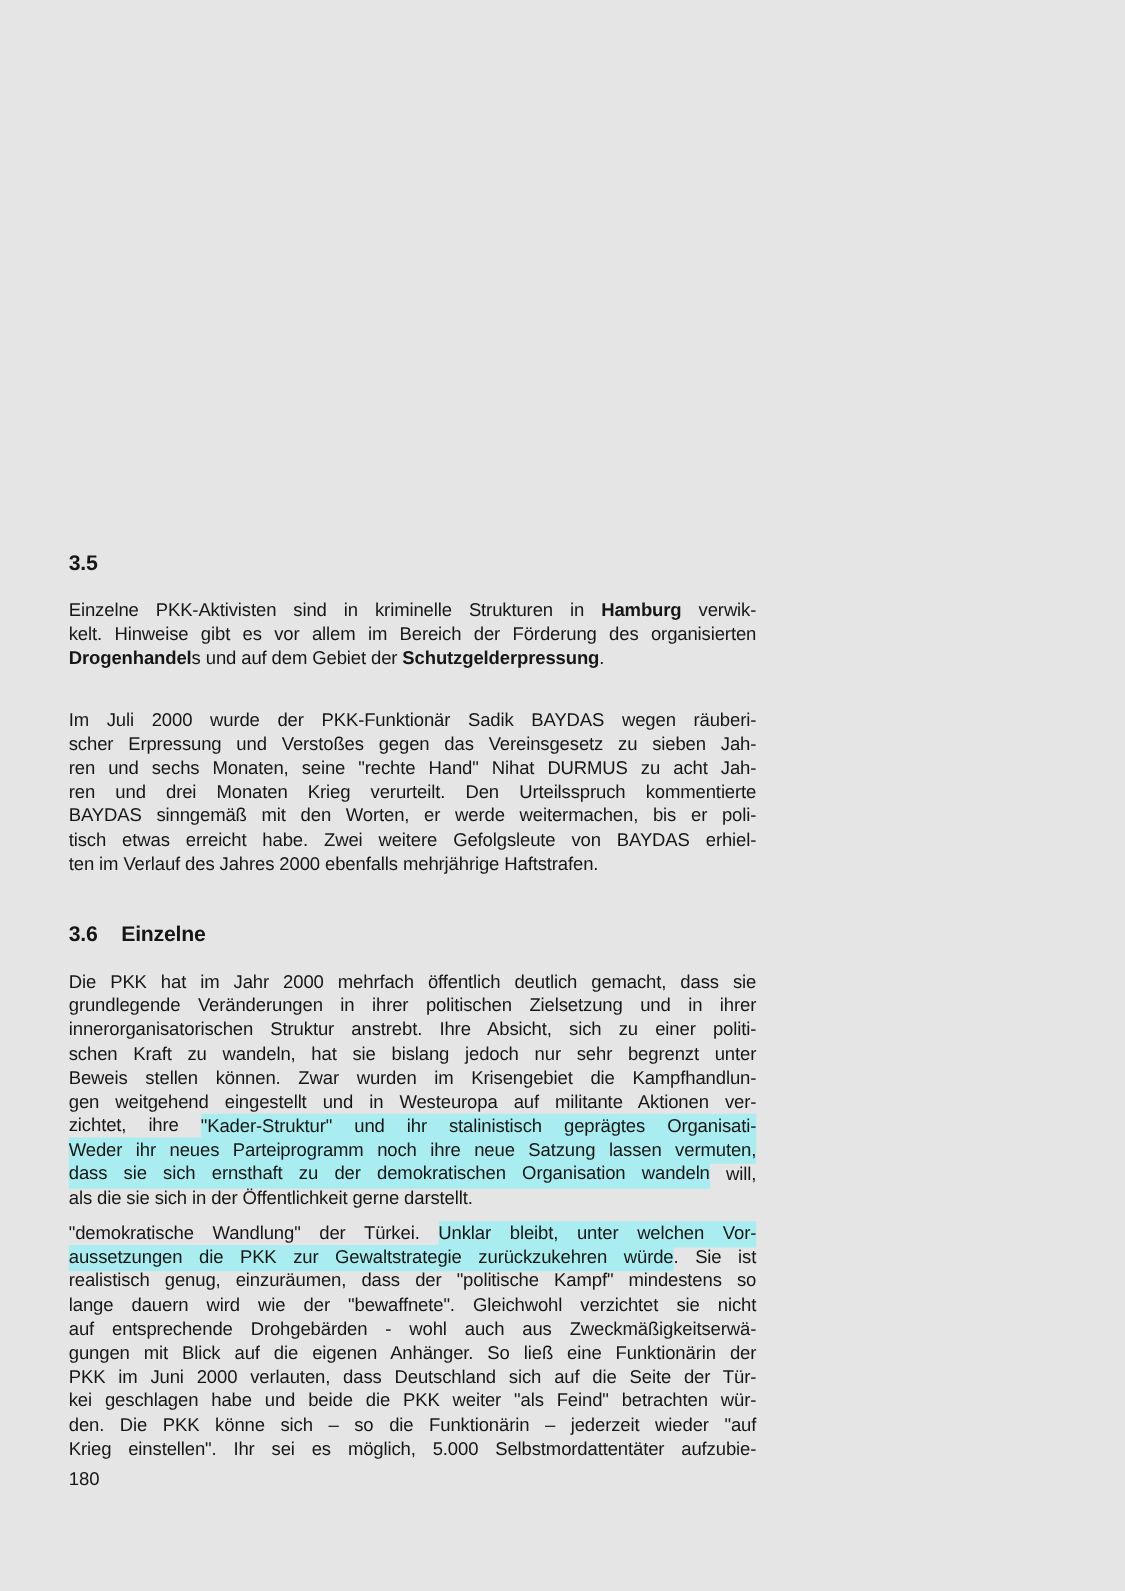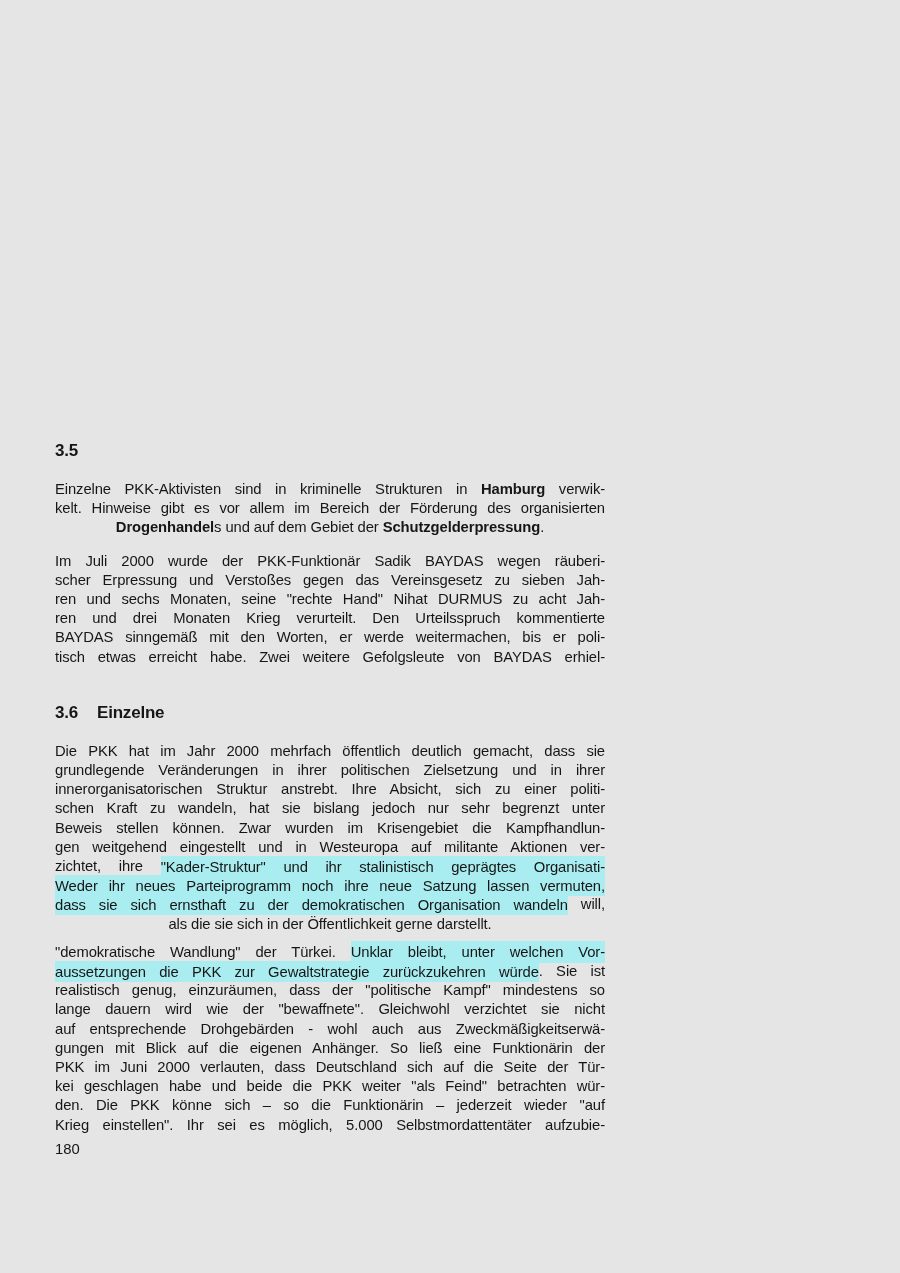--- a/index.html
+++ b/index.html
@@ -27,23 +27,23 @@
     letter-spacing:-0.2px;
     white-space:nowrap;
   }
   .hnum{flex:0 0 42px;width:42px;}
   .para{
     margin:18px 0 0 0;
     font-size:14.8px;
     line-height:19.2px;
     letter-spacing:-0.1px;
   }
-  .para.spacer{margin-top:14px;}
+  .para.spacer{margin-top:30px;}
   section:nth-of-type(2) .para + .para{margin-top:9px;}
-  .line{text-align:center;}
+  .line{text-align:left;}
   .line.just{text-align:justify;text-align-last:justify;}
   .hl{
     background:var(--hl,#a9edf0);
     padding:2.5px 0 3px 0;
   }
   b{font-weight:bold;}
   .pagenum{
     margin-top:5px;
     font-size:14.8px;
     line-height:19.2px;
@@ -64,20 +64,21 @@
           <div class="line just"><span>kelt. Hinweise gibt es vor allem im Bereich der Förderung des organisierten</span></div>
           <div class="line"><b>Drogenhandel</b><span>s und auf dem Gebiet der </span><b>Schutzgelderpressung</b><span>.</span></div>
         </div>
         <div class="para spacer">
           <div class="line just"><span>Im Juli 2000 wurde der PKK-Funktionär Sadik BAYDAS wegen räuberi-</span></div>
           <div class="line just"><span>scher Erpressung und Verstoßes gegen das Vereinsgesetz zu sieben Jah-</span></div>
           <div class="line just"><span>ren und sechs Monaten, seine "rechte Hand" Nihat DURMUS zu acht Jah-</span></div>
           <div class="line just"><span>ren und drei Monaten Krieg verurteilt. Den Urteilsspruch kommentierte</span></div>
           <div class="line just"><span>BAYDAS sinngemäß mit den Worten, er werde weitermachen, bis er poli-</span></div>
           <div class="line just"><span>tisch etwas erreicht habe. Zwei weitere Gefolgsleute von BAYDAS erhiel-</span></div>
+          <div class="line"><span>ten im Verlauf des Jahres 2000 ebenfalls mehrjährige Haftstrafen.</span></div>
         </div>
       </section>
       <section>
         <h2 class="heading">
           <span class="hnum">3.6</span>
           <span>Einzelne</span>
         </h2>
         <div class="para">
           <div class="line just"><span>Die PKK hat im Jahr 2000 mehrfach öffentlich deutlich gemacht, dass sie</span></div>
           <div class="line just"><span>grundlegende Veränderungen in ihrer politischen Zielsetzung und in ihrer</span></div>

